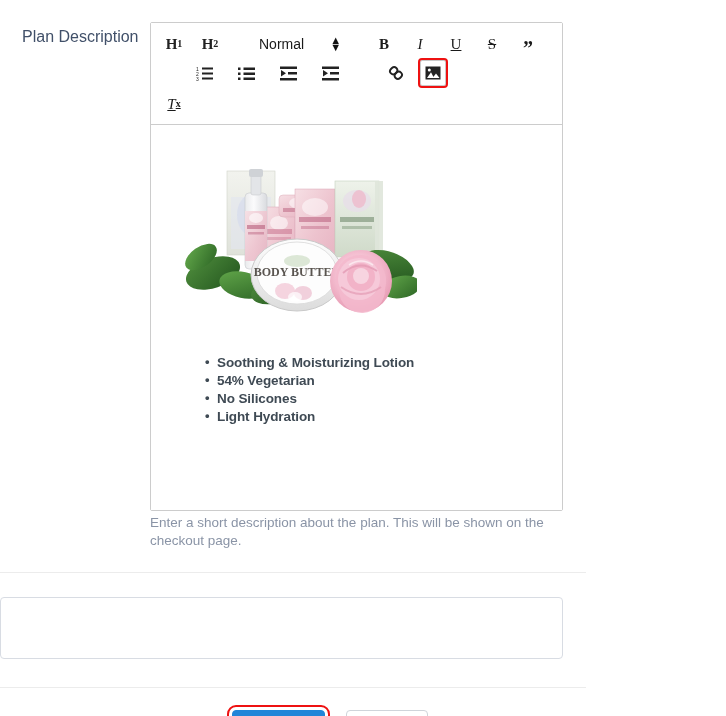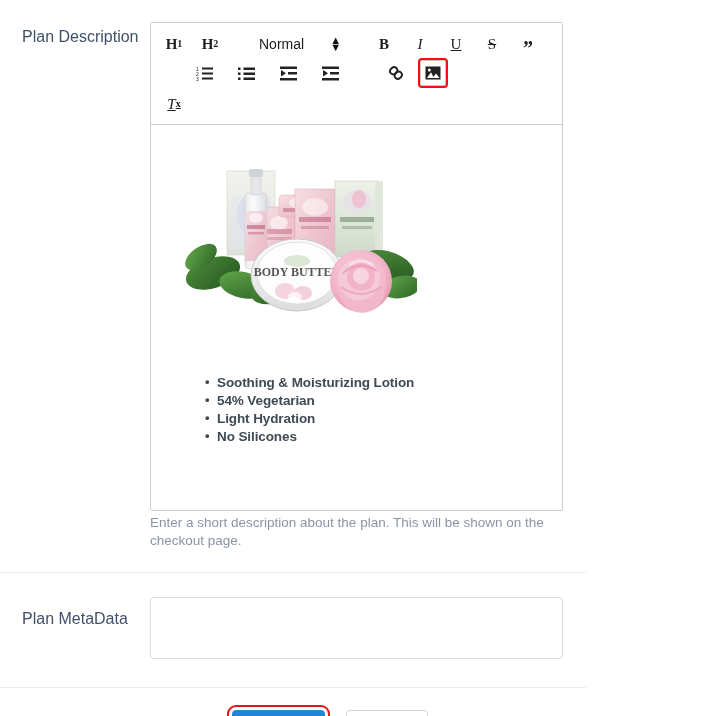--- a/index.html
+++ b/index.html
@@ -181,21 +181,21 @@
   .prod-photo {
     width: 232px;
     height: 172px;
     position: relative;
     display: inline-block;
     overflow: hidden;
     background: #ffffff;
   }
 
   .bullets {
-    margin: 54px 0 0 0;
+    margin: 34px 0 0 0;
     padding: 0 0 0 38px;
     list-style: none;
   }
   .bullets li {
     font-size: 13.5px;
     font-weight: 700;
     color: #3f4a54;
     line-height: 17px;
     margin-bottom: 1px;
     position: relative;
@@ -531,36 +531,35 @@
                   <path d="M164 120 q12 -8 24 0" stroke="#ffffff" stroke-width="1.6" fill="none" opacity="0.55"></path>
                 </g>
 
               </svg>
             </div>
           </div>
 
           <ul class="bullets">
             <li>Soothing &amp; Moisturizing Lotion</li>
             <li>54% Vegetarian</li>
+            <li>No Silicones</li>
             <li>Light Hydration</li>
-            <li>No Silicones</li>
           </ul>
 
         </div>
       </div>
 
       <div class="help-text">Enter a short description about the plan. This will be shown on the checkout page.</div>
 
     </div>
   </div>
 
   <div class="divider"></div>
 
   <div class="form-row" id="metadata-row">
-    <div class="field-label">Plan MetaData</div>
     <div class="field-body">
       <textarea class="meta-input" placeholder="" style=""></textarea>
     </div>
   </div>
 
   <div class="divider"></div>
 
   <div class="actions">
     <button class="btn btn-submit">Submit</button>
     <button class="btn btn-cancel">Cancel</button>

